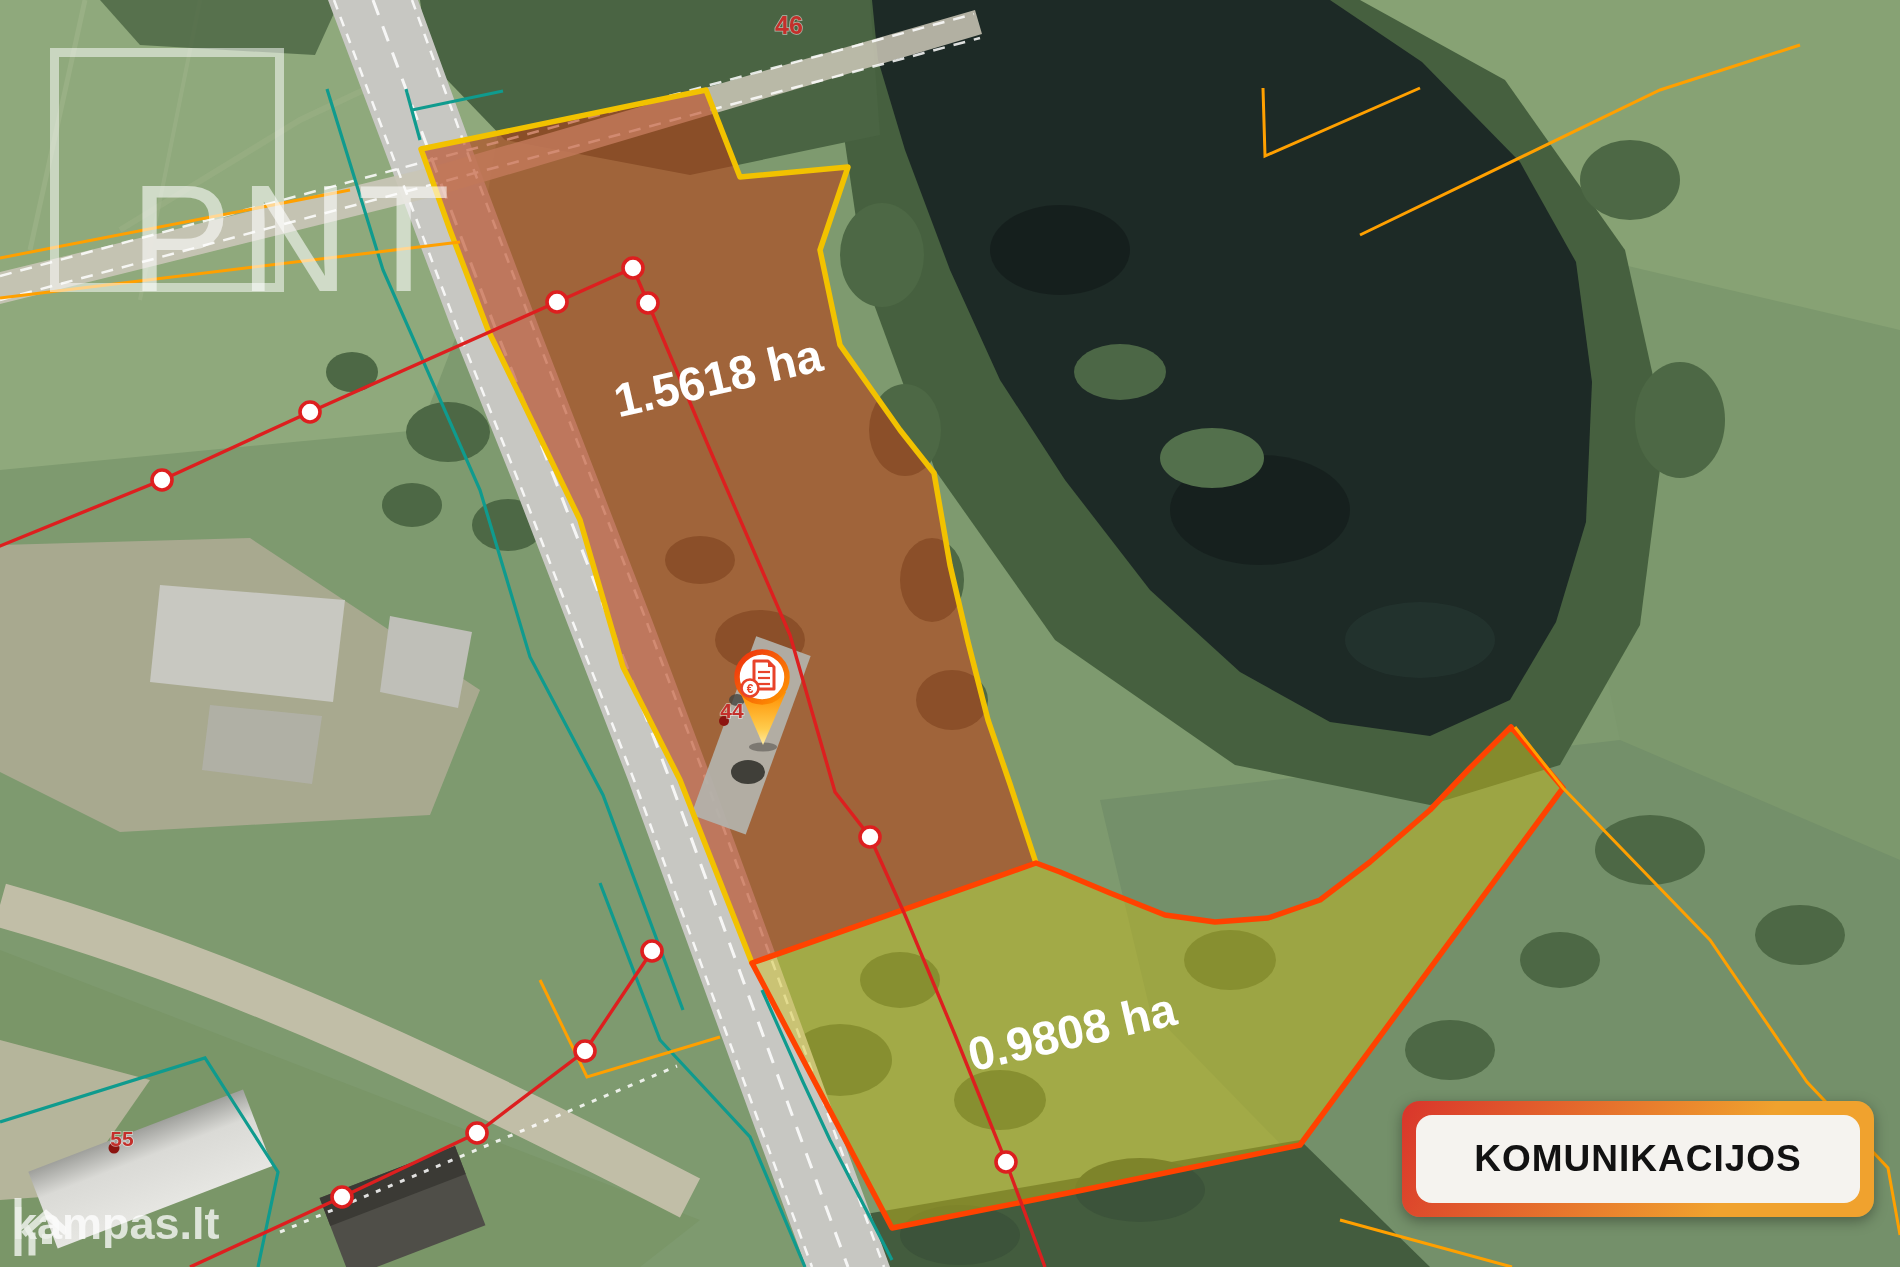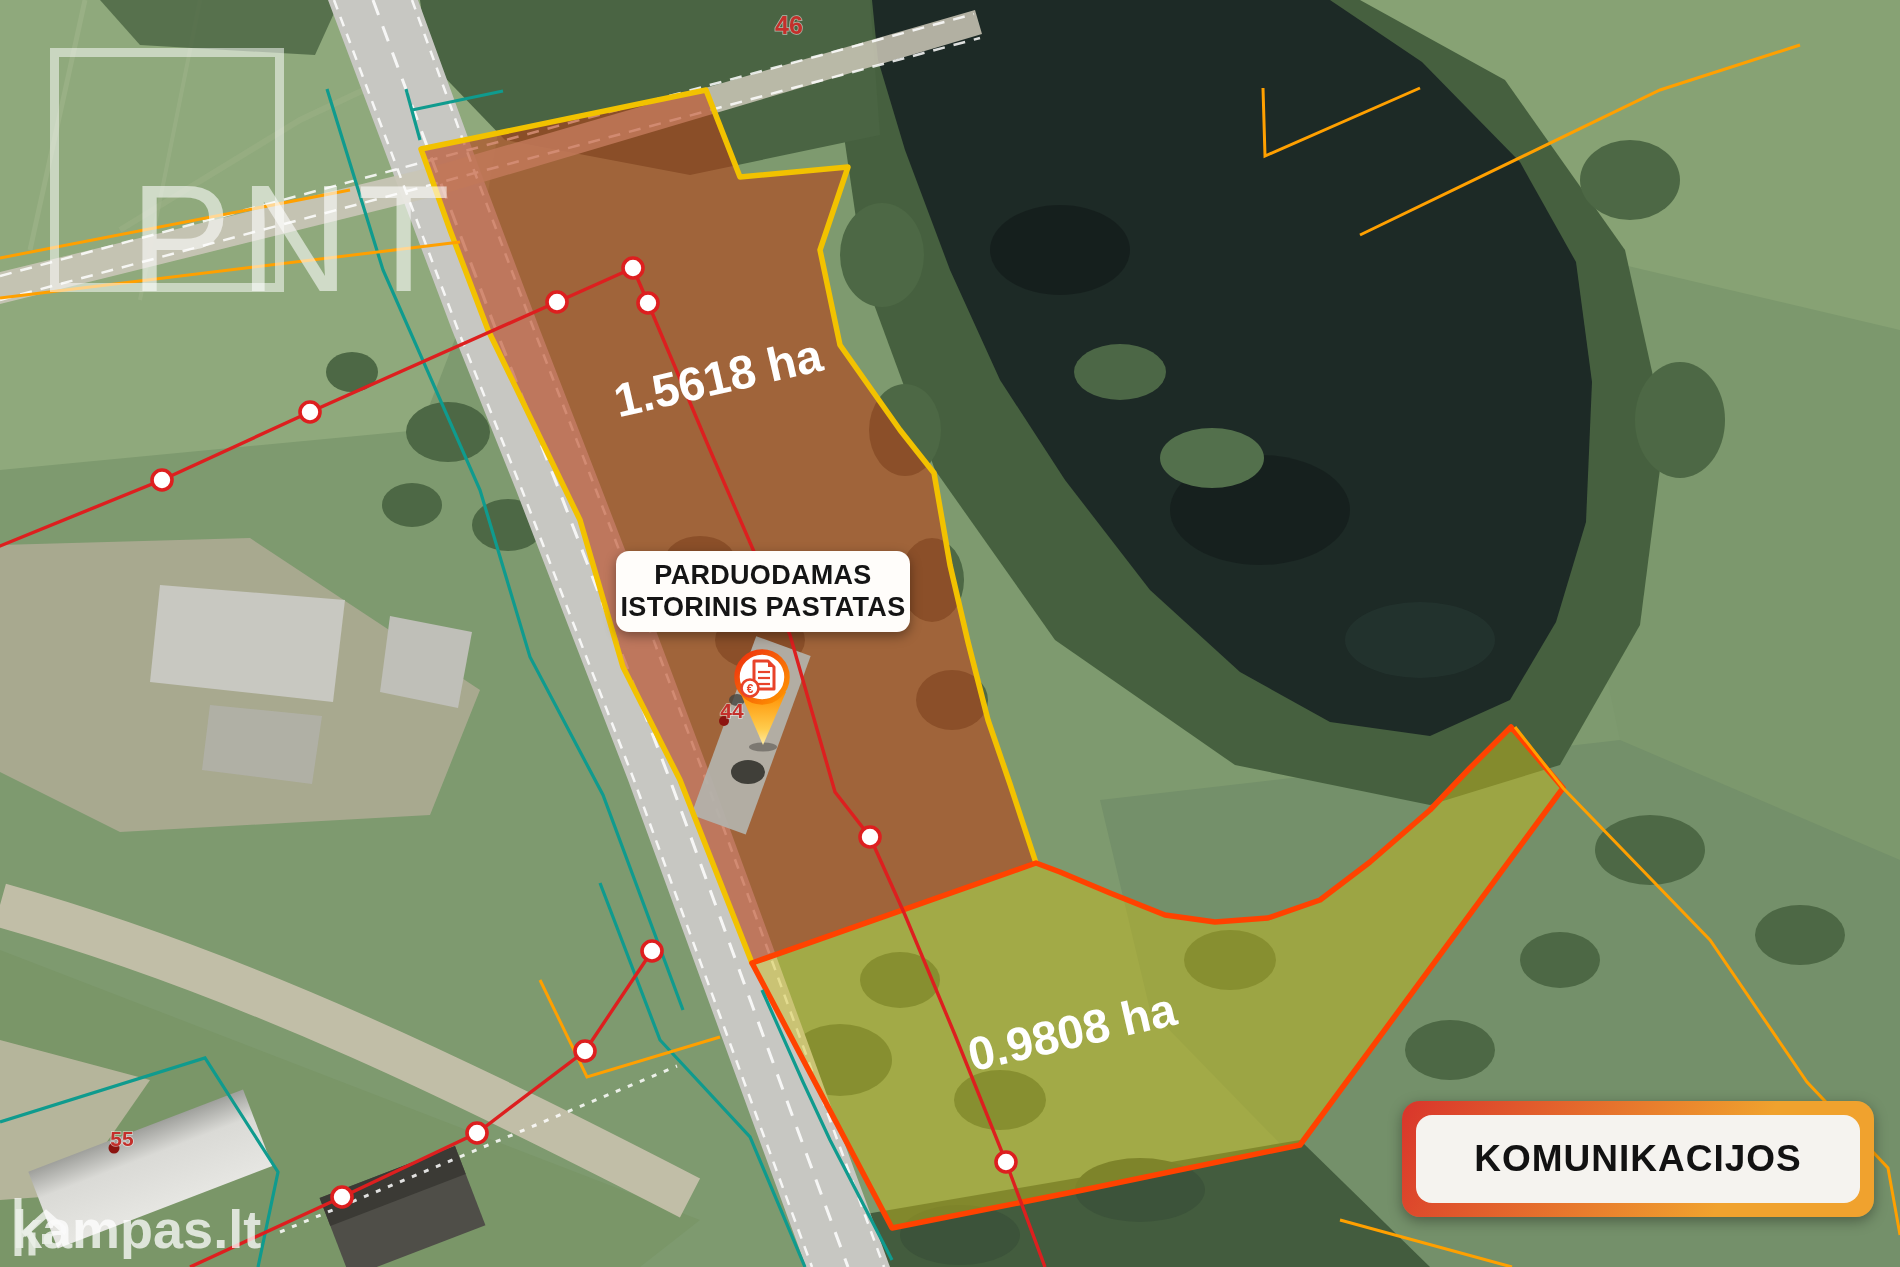--- a/index.html
+++ b/index.html
@@ -25,21 +25,21 @@
            box-shadow:0 4px 14px rgba(0,0,0,.35);}
   .legend-box{width:100%;height:100%;background:#f5f3ef;border-radius:16px;
            display:flex;flex-direction:column;align-items:center;justify-content:center;gap:10px;}
   .legend-title{font-size:37px;font-weight:600;color:#121212;letter-spacing:1px;}
   .legend-row{display:flex;align-items:center;gap:26px;}
   .legend-swatch{width:57px;height:13px;border-radius:8px;background:#ee1c1c;}
   .legend-label{font-size:28px;color:#121212;}
   
   .site-logo{position:absolute;left:12px;top:1198px;display:flex;align-items:center;gap:10px;
              opacity:.85;}
-  .site-logo .txt{font-size:54px;font-weight:700;color:rgba(255,255,255,.88);letter-spacing:0px;}
+  .site-logo .txt{font-size:45px;font-weight:700;color:rgba(255,255,255,.88);letter-spacing:0px;}
 </style>
 </head>
 <body>
 
 <div id="stage">
 
 <svg width="1900" height="1267" viewBox="0 0 1900 1267">
   <defs>
     <linearGradient id="tailGrad" x1="0" y1="0" x2="0" y2="1">
       <stop offset="0" stop-color="#ff8f00"></stop>
@@ -225,24 +225,20 @@
       <text x="750" y="693" font-size="12" font-weight="bold" fill="#e8432a" text-anchor="middle" font-family="Liberation Sans, sans-serif">€</text>
     </g>
   </g>
 </svg>
 
 <div>
   <div class="wm-square"></div>
   <div class="wm-text">PNT</div>
 </div>
 
-<div class="callout">
-  <span class="l1">PARDUODAMAS</span>
-  <span class="l2">ISTORINIS PASTATAS</span>
-</div>
 
 <div class="legend-frame">
   <div class="legend-box">
     <div class="legend-title">KOMUNIKACIJOS</div>
   </div>
 </div>
 
 <div class="site-logo">
   <svg width="54" height="58" viewBox="0 0 54 58">
     <g stroke="rgba(255,255,255,.85)" fill="none" stroke-width="7" stroke-linecap="square">

